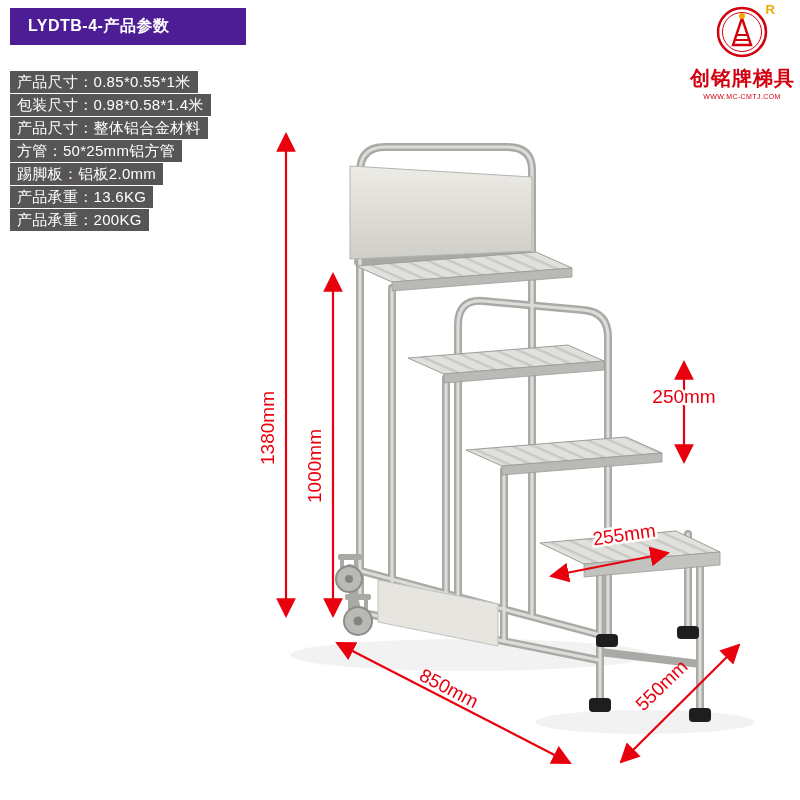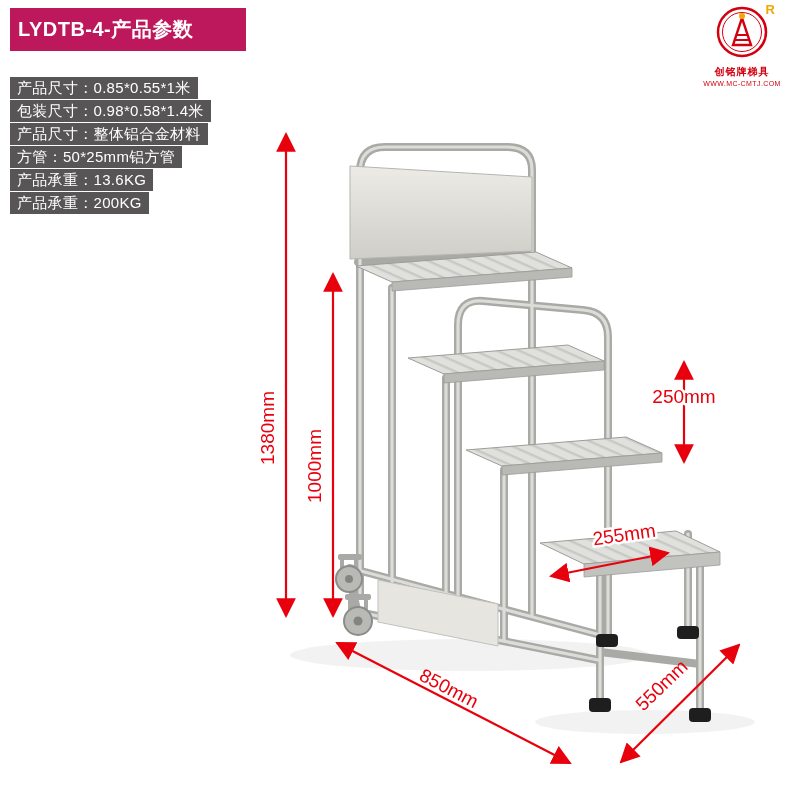--- a/index.html
+++ b/index.html
@@ -3,32 +3,32 @@
 <meta charset="utf-8">
 <style>
   *{box-sizing:border-box;margin:0;padding:0}
   html,body{background:#ffffff}
   .stage{position:relative;width:800px;height:800px;background:#fff;overflow:hidden;
          font-family:"Liberation Sans","DejaVu Sans",sans-serif}
   .scene{position:absolute;left:0;top:0;z-index:1}
 
   
   .spec{position:absolute;left:10px;top:8px;z-index:2}
-  .spec-title{display:inline-block;background:#be185d;color:#fff;font-size:20px;
-              font-weight:bold;padding:8px 8px;min-width:236px;letter-spacing:.5px}
+  .spec-title{display:inline-block;background:#4c1d95;color:#fff;font-size:16px;
+              font-weight:bold;padding:8px 18px;min-width:236px;letter-spacing:.5px}
   .spec-list{margin-top:26px}
   .spec-row{margin-top:1px;line-height:0;white-space:nowrap}
   .chip{display:inline-block;background:#575555;color:#fff;font-size:15px;
         line-height:20px;padding:1px 7px;letter-spacing:.3px}
 
   
   .logo{position:absolute;right:6px;top:5px;z-index:2;width:104px;text-align:center}
   .badge-wrap{position:relative;display:inline-block;width:54px;height:54px}
   .rmark{position:absolute;right:-6px;top:-3px;color:#f0a800;font-weight:bold;font-size:13px}
-  .brand{color:#d3000f;font-weight:bold;font-size:10px;letter-spacing:1px;margin-top:2px;white-space:nowrap}
+  .brand{color:#d3000f;font-weight:bold;font-size:20px;letter-spacing:1px;margin-top:2px;white-space:nowrap}
   .site{color:#d3000f;font-size:7px;margin-top:1px;letter-spacing:.4px;white-space:nowrap}
 
   
   .dimtxt{font-family:"Liberation Sans","DejaVu Sans",sans-serif;font-size:19px;fill:#e8000d}
   .halo{paint-order:stroke;stroke:#ffffff;stroke-width:5px;stroke-linejoin:round}
 </style>
 </head>
 <body>
 
 <div class="stage">
@@ -141,20 +141,21 @@
     </g>
   </svg>
 
   <div class="spec">
     <div class="spec-title">LYDTB-4-产品参数</div>
     <div class="spec-list">
       <div class="spec-row"><span class="chip">产品尺寸：0.85*0.55*1米</span></div>
       <div class="spec-row"><span class="chip">包装尺寸：0.98*0.58*1.4米</span></div>
       <div class="spec-row"><span class="chip">产品尺寸：整体铝合金材料</span></div>
       <div class="spec-row"><span class="chip">方管：50*25mm铝方管</span></div>
+      <div class="spec-row"><span class="chip">踢脚板：铝板2.0mm</span></div>
       <div class="spec-row"><span class="chip">产品承重：13.6KG</span></div>
       <div class="spec-row"><span class="chip">产品承重：200KG</span></div>
     </div>
   </div>
 
   <div class="logo">
     <div class="badge-wrap">
       <svg width="54" height="54" viewBox="0 0 54 54">
         <circle cx="27" cy="27" r="24" fill="#ffffff" stroke="#d3000f" stroke-width="2.5"></circle>
         <circle cx="27" cy="27" r="19.5" fill="none" stroke="#d3000f" stroke-width="1"></circle>

